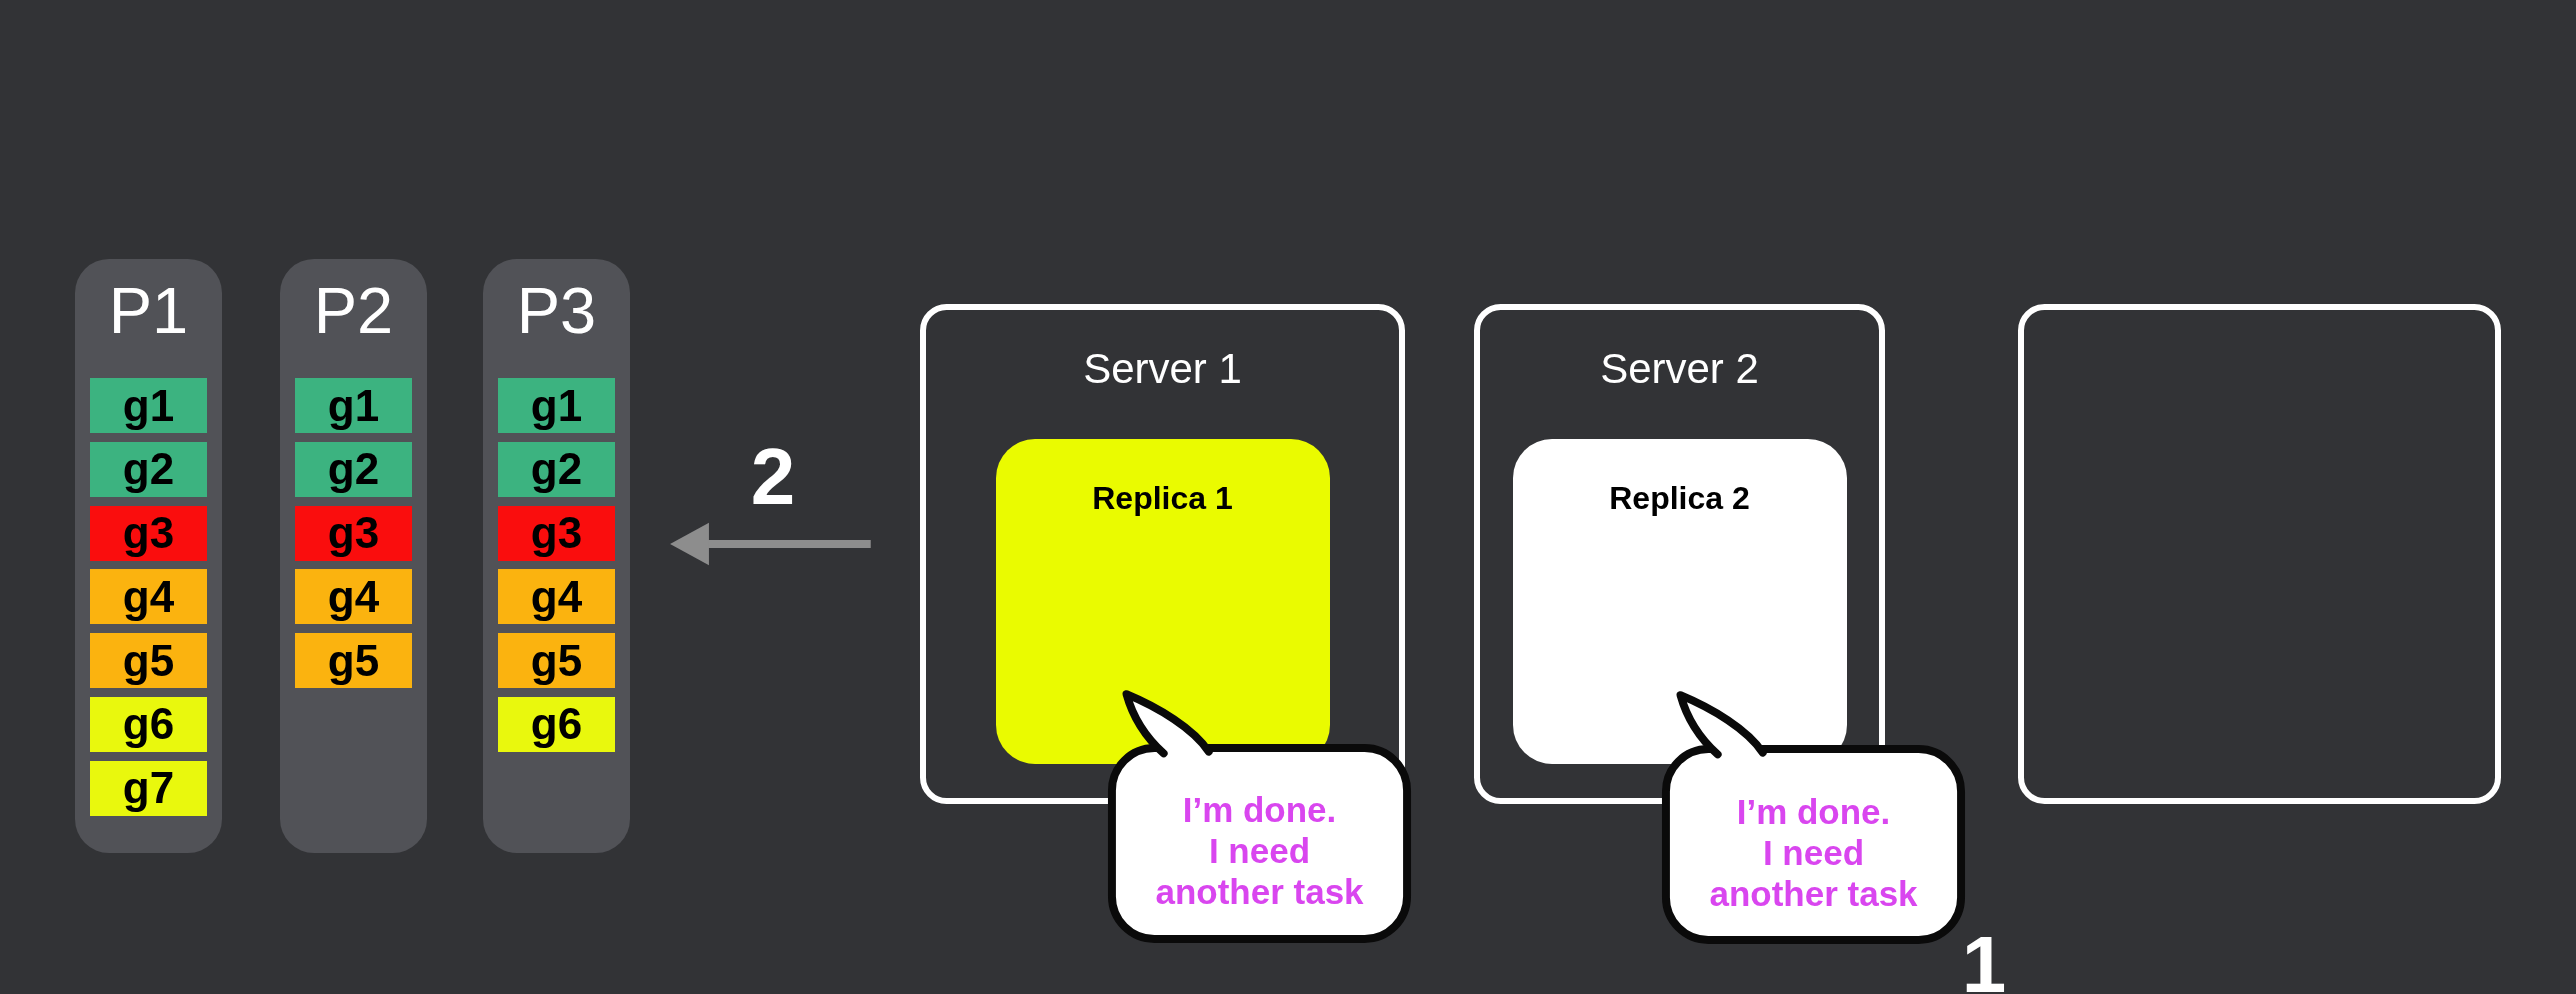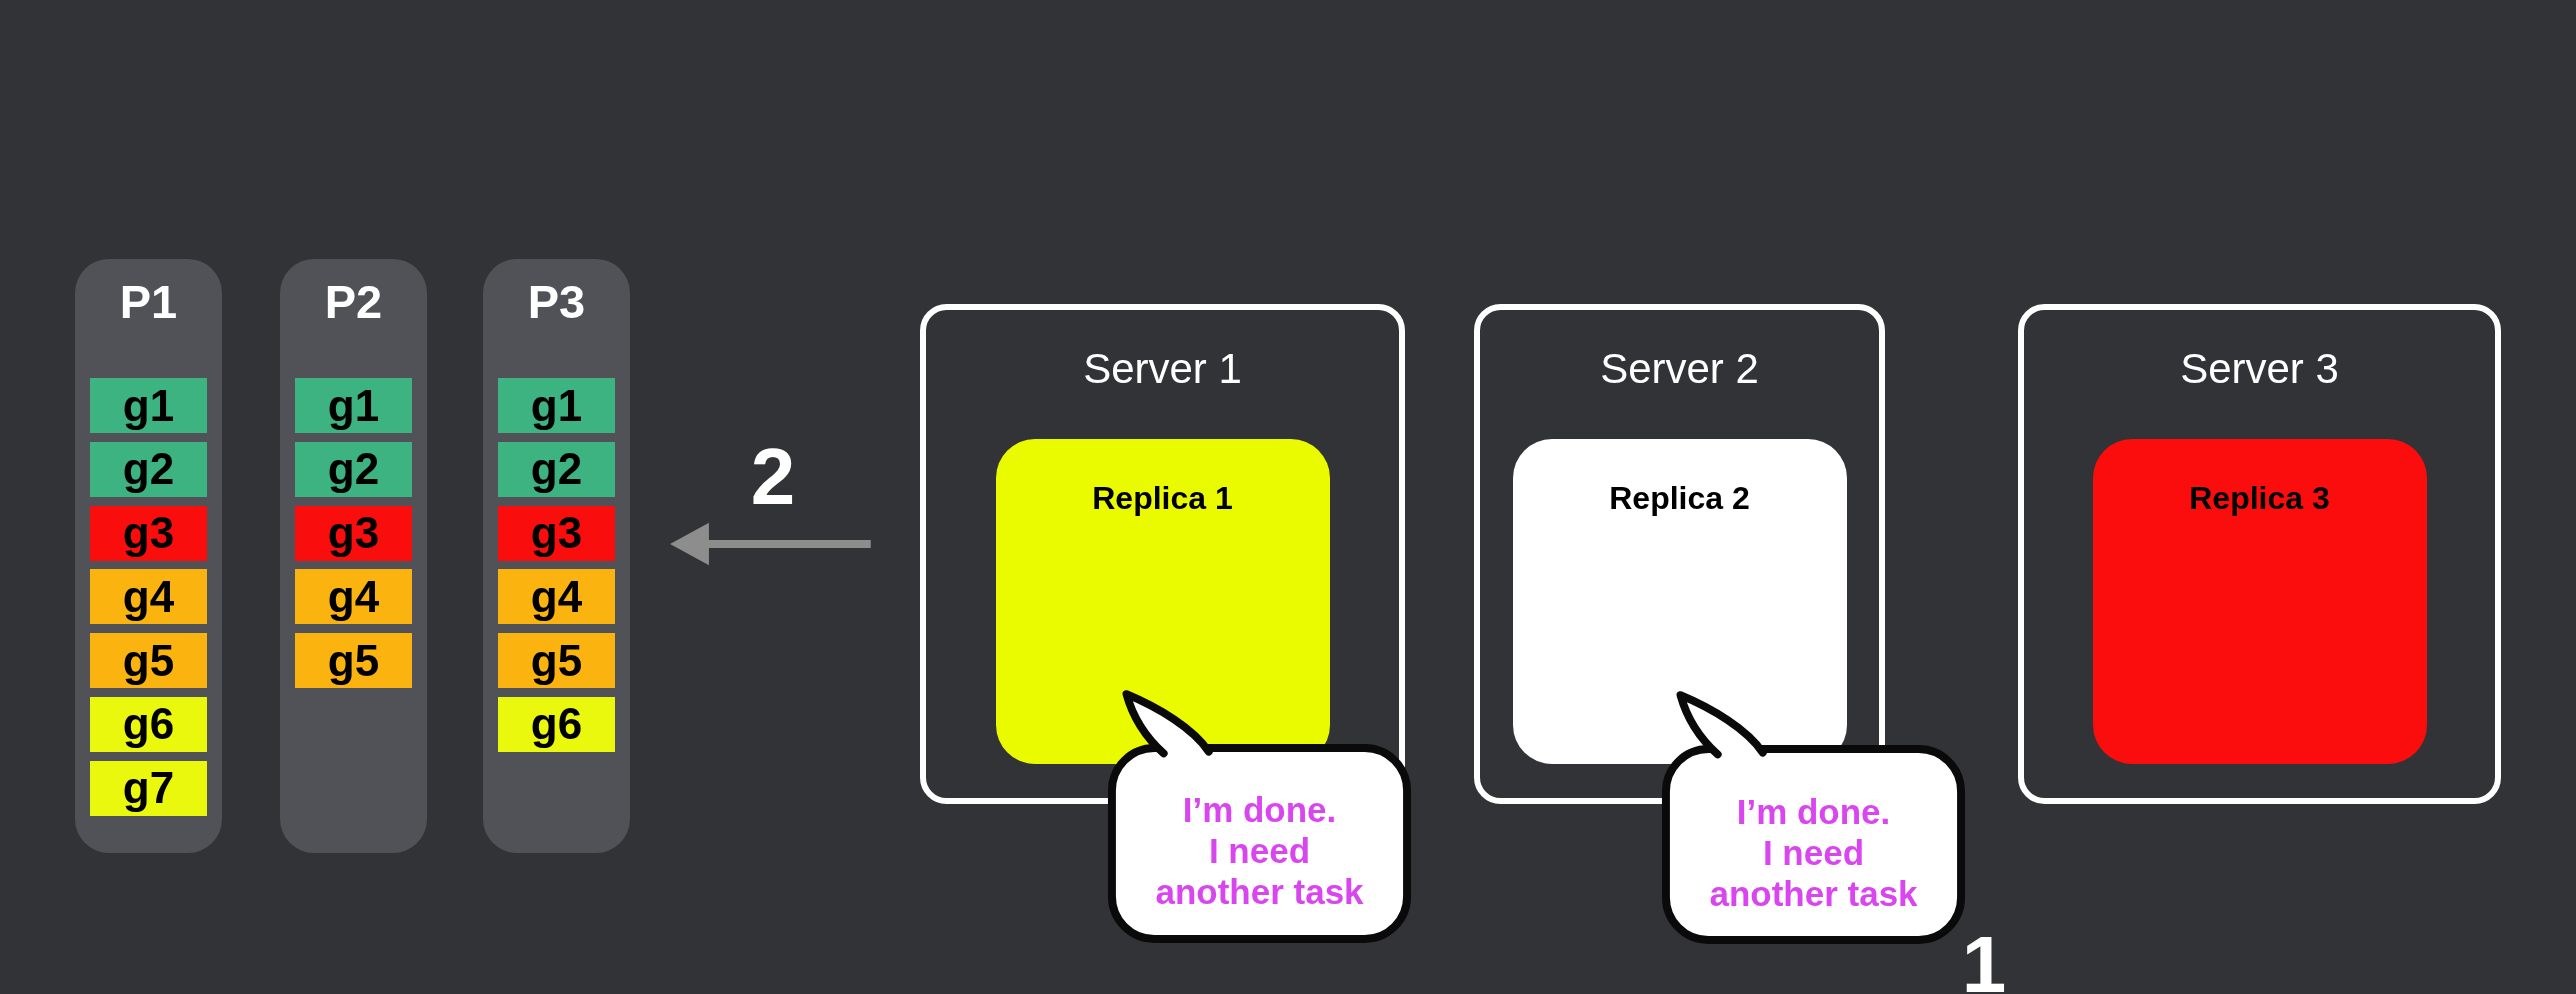--- a/index.html
+++ b/index.html
@@ -14,21 +14,21 @@
   
   .partition {
     position:absolute; top:259px;
     width:147px; height:594px;
     background:#515257;
     border-radius:34px;
   }
   .ptitle {
     margin-top:17.7px;
     text-align:center;
-    font-size:47px; font-weight:700; line-height:1.05;
+    font-size:65px; font-weight:400; line-height:1.05;
     color:#ffffff;
   }
   .tasks {
     position:absolute; top:119px; left:15px; right:15px;
     display:flex; flex-direction:column; gap:8.8px;
   }
   .task {
     height:55px;
     display:flex; align-items:center; justify-content:center;
     font-size:44px; font-weight:700; color:#000000;
@@ -173,24 +173,20 @@
   </section>
 
   <section class="server" style="left:1474px;width:411px">
     <div class="stitle">Server 2</div>
     <div class="replica" style="background: #ffffff;">
       <div class="rlabel">Replica 2</div>
     </div>
   </section>
 
   <section class="server" style="left:2018px;width:483px">
-    <div class="stitle">Server 3</div>
-    <div class="replica" style="background: rgb(251, 13, 13);">
-      <div class="rlabel">Replica 3</div>
-    </div>
   </section>
 
   <div class="bubble" style="left:1107px;top:688px">
     <svg width="305" height="258" viewBox="0 0 345 292">
       <rect class="bubble-rect" x="5.5" y="68" width="334" height="216" rx="48"></rect>
       <path class="bubble-fill" d="M22 7 C30 36,44 56,64 74 L68 108 L118 108 L115 72 C98 46,58 22,22 7 Z"></path>
       <path class="bubble-edge" d="M64 74 C44 56,30 36,22 7 C58 22,98 46,115 72"></path>
     </svg>
   </div>
   <div class="bubble-text bt1">

